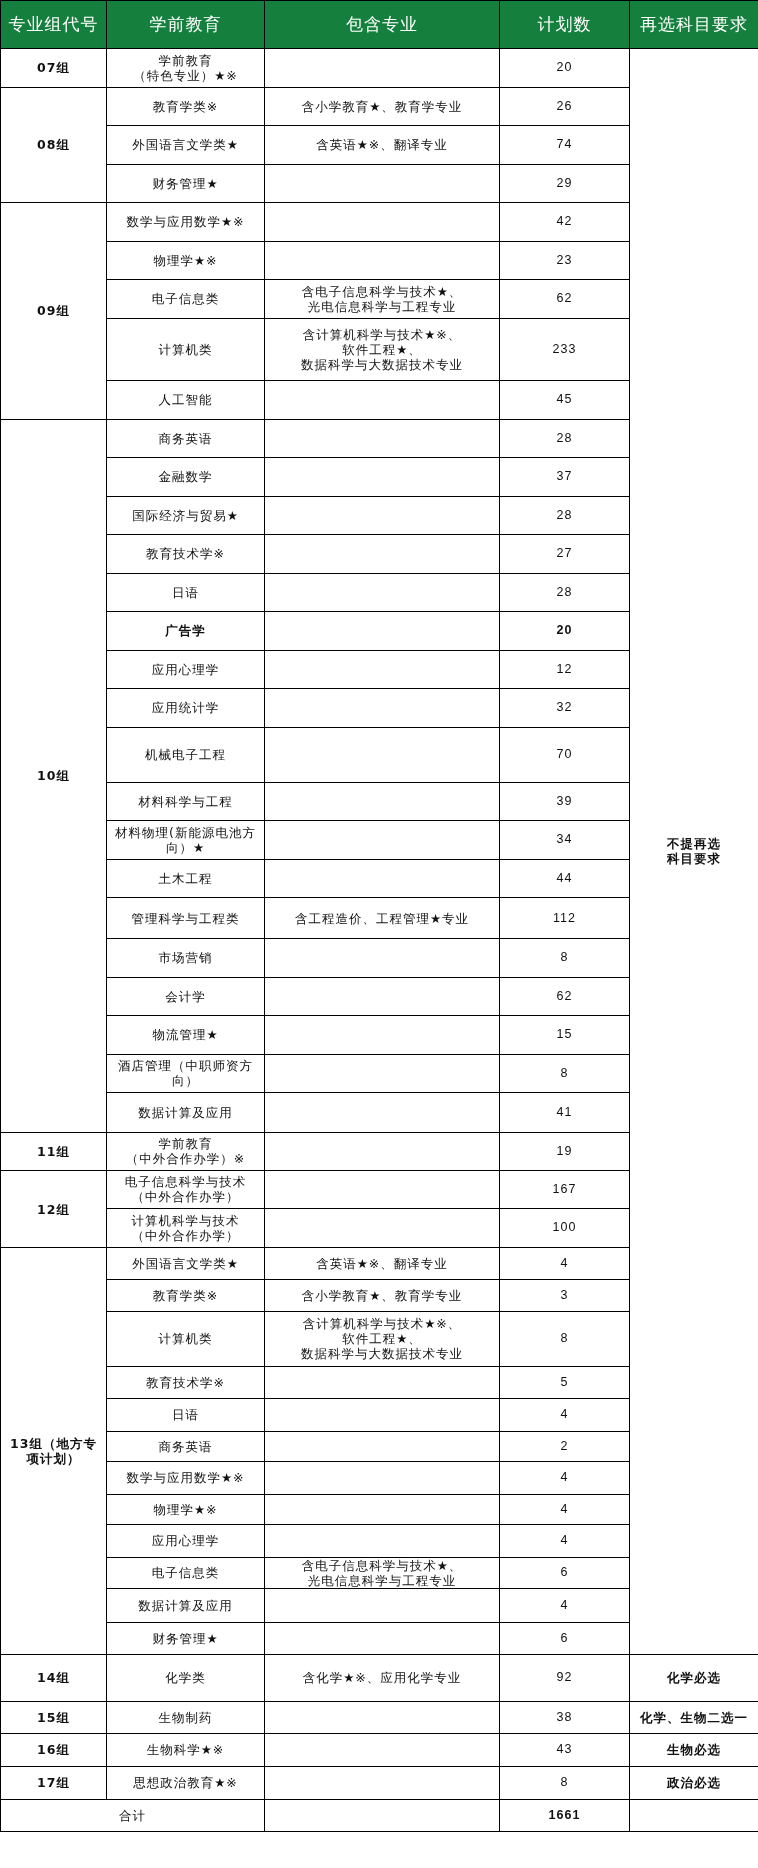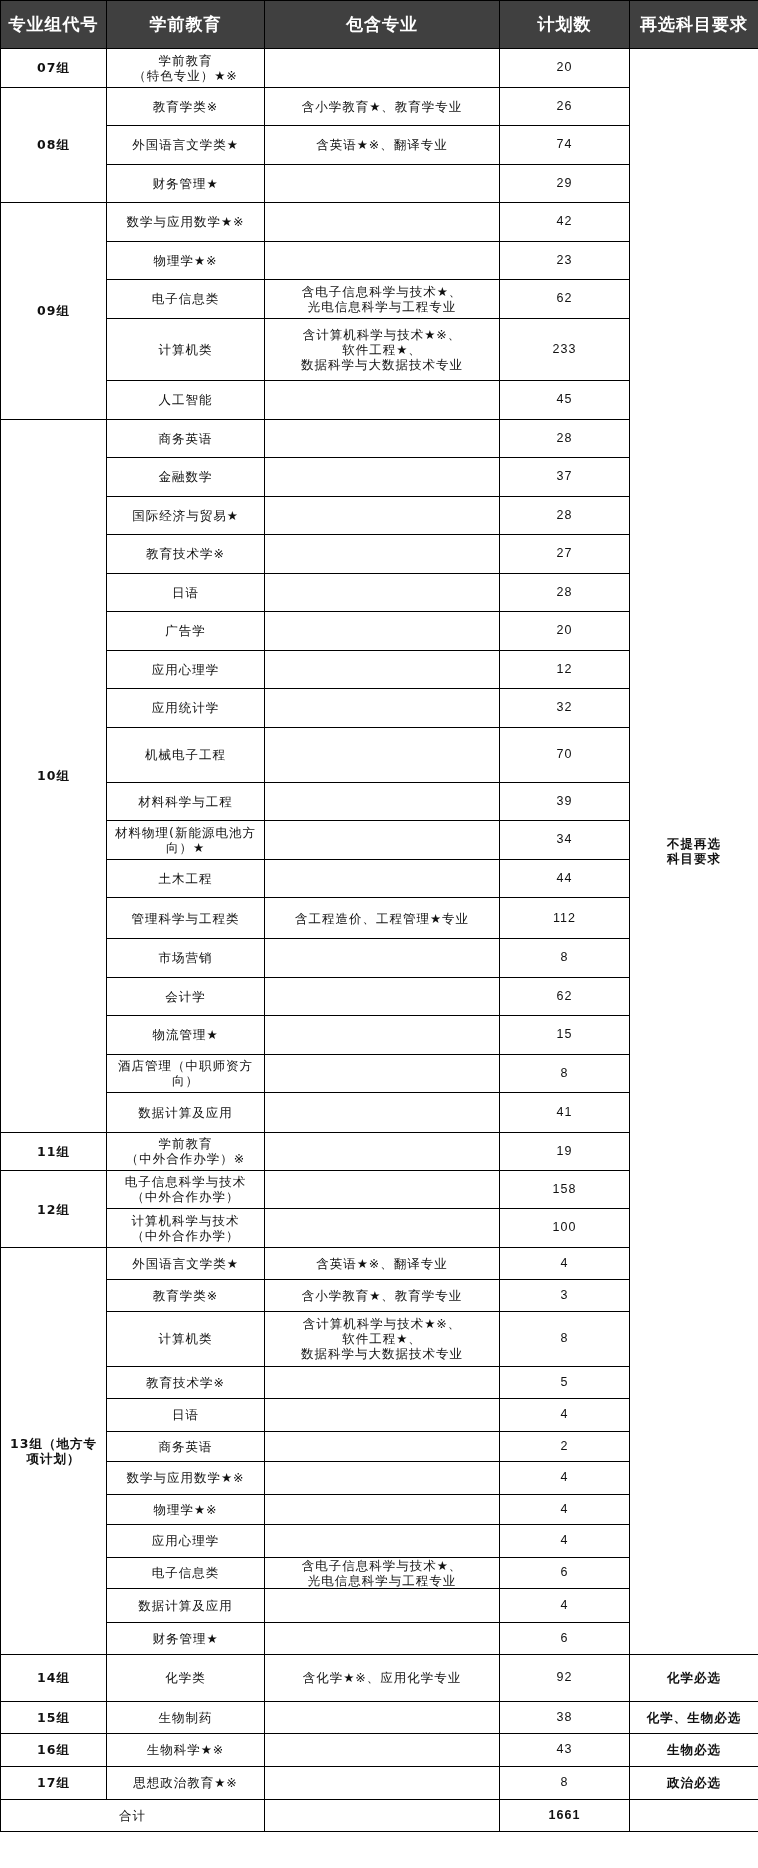--- a/index.html
+++ b/index.html
@@ -14,24 +14,24 @@
     border: 1.5px solid #000;
     text-align: center;
     vertical-align: middle;
     padding: 0 2px;
     font-size: 12.5px;
     line-height: 15px;
     letter-spacing: 1px;
     white-space: pre-line;
   }
   table.plan th {
-    background: #404040;
+    background: #15803d;
     color: #ffffff;
     font-size: 17px;
-    font-weight: bold;
+    font-weight: normal;
     height: 47px;
     letter-spacing: 1px;
   }
   td.group { font-weight: bold; font-size: 13px; letter-spacing: 0; }
   td.num { font-family: "Liberation Sans", sans-serif; font-size: 14px; letter-spacing: 0; }
   td.req { font-weight: bold; font-size: 14px; letter-spacing: 1px; margin-top: 30px; }
   td.req-big { font-weight: bold; font-size: 16px; line-height: 20px; letter-spacing: 1px; }
   td.total { font-weight: normal; font-size: 13px; }
   td.total-num { font-weight: bold; font-family: "Liberation Sans", sans-serif; font-size: 14px; }
 </style>
@@ -129,21 +129,21 @@
       <tr style="height: 38.5px;">
         <td>教育技术学※</td>
         <td></td>
         <td class="num">27</td>
       </tr>
       <tr style="height: 38.5px;">
         <td>日语</td>
         <td></td>
         <td class="num">28</td>
       </tr>
-      <tr style="height: 38.5px;">
+      <tr style="height: 38.5px; font-weight: bold;">
         <td>广告学</td>
         <td></td>
         <td class="num">20</td>
       </tr>
       <tr style="height: 38.5px;">
         <td>应用心理学</td>
         <td></td>
         <td class="num">12</td>
       </tr>
       <tr style="height: 38.5px;">
@@ -208,21 +208,21 @@
         <td>学前教育
 （中外合作办学）※</td>
         <td></td>
         <td class="num">19</td>
       </tr>
       <tr style="height: 37.5px;">
         <td class="group" rowspan="2">12组</td>
         <td>电子信息科学与技术
 （中外合作办学）</td>
         <td></td>
-        <td class="num">158</td>
+        <td class="num">167</td>
       </tr>
       <tr style="height: 39.5px;">
         <td>计算机科学与技术
 （中外合作办学）</td>
         <td></td>
         <td class="num">100</td>
       </tr>
       <tr style="height: 31.5px;">
         <td class="group" rowspan="12">13组（地方专
 项计划）</td>
@@ -293,21 +293,21 @@
         <td>化学类</td>
         <td>含化学★※、应用化学专业</td>
         <td class="num">92</td>
         <td class="req" rowspan="1">化学必选</td>
       </tr>
       <tr style="height: 32.5px;">
         <td class="group" rowspan="1">15组</td>
         <td>生物制药</td>
         <td></td>
         <td class="num">38</td>
-        <td class="req" rowspan="1">化学、生物必选</td>
+        <td class="req" rowspan="1">化学、生物二选一</td>
       </tr>
       <tr style="height: 32.5px;">
         <td class="group" rowspan="1">16组</td>
         <td>生物科学★※</td>
         <td></td>
         <td class="num">43</td>
         <td class="req" rowspan="1">生物必选</td>
       </tr>
       <tr style="height: 33.5px;">
         <td class="group" rowspan="1">17组</td>

